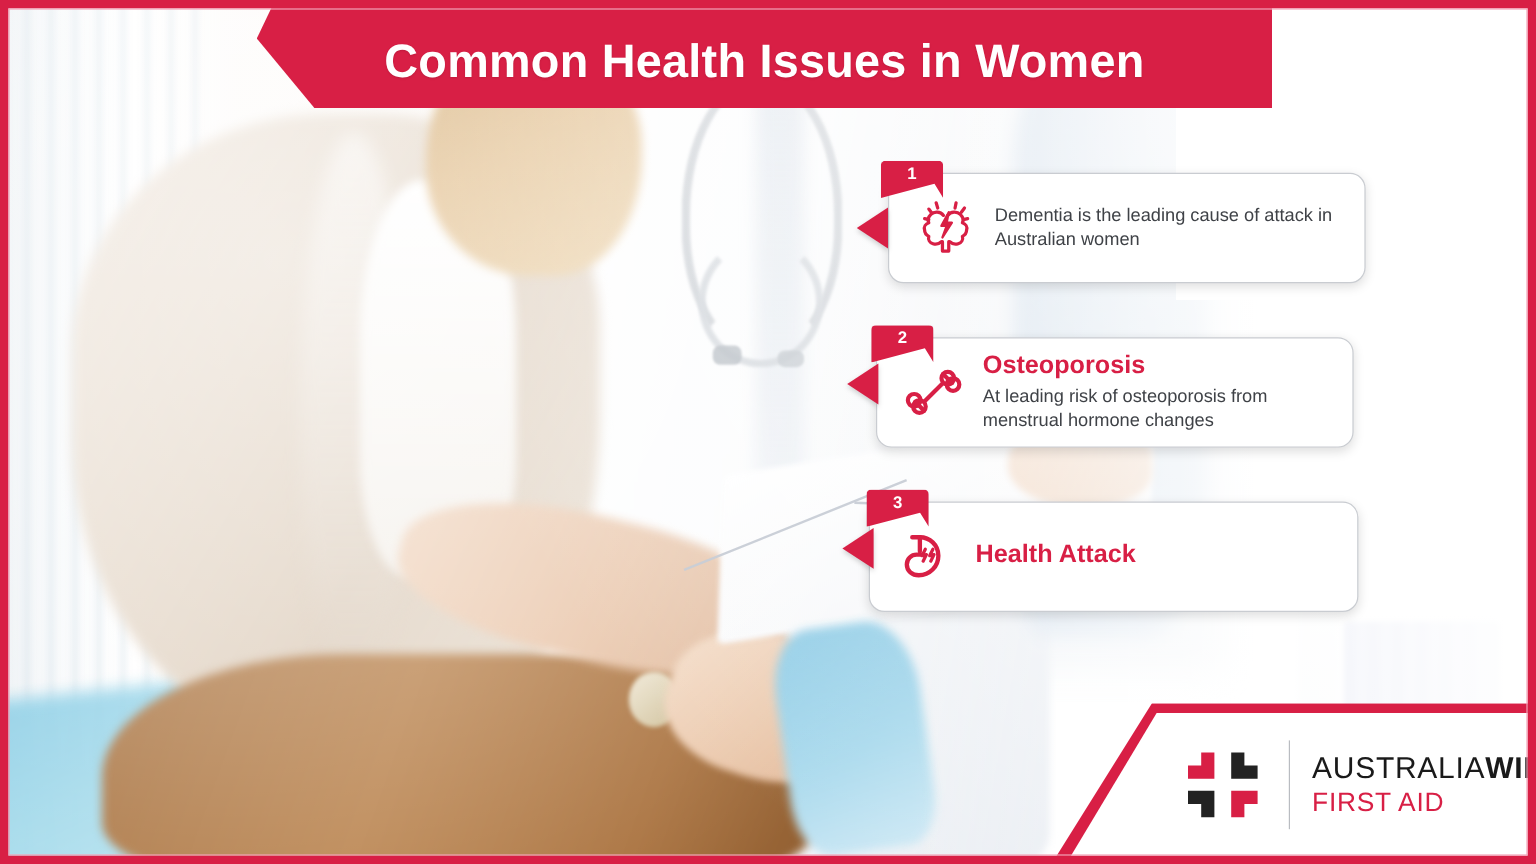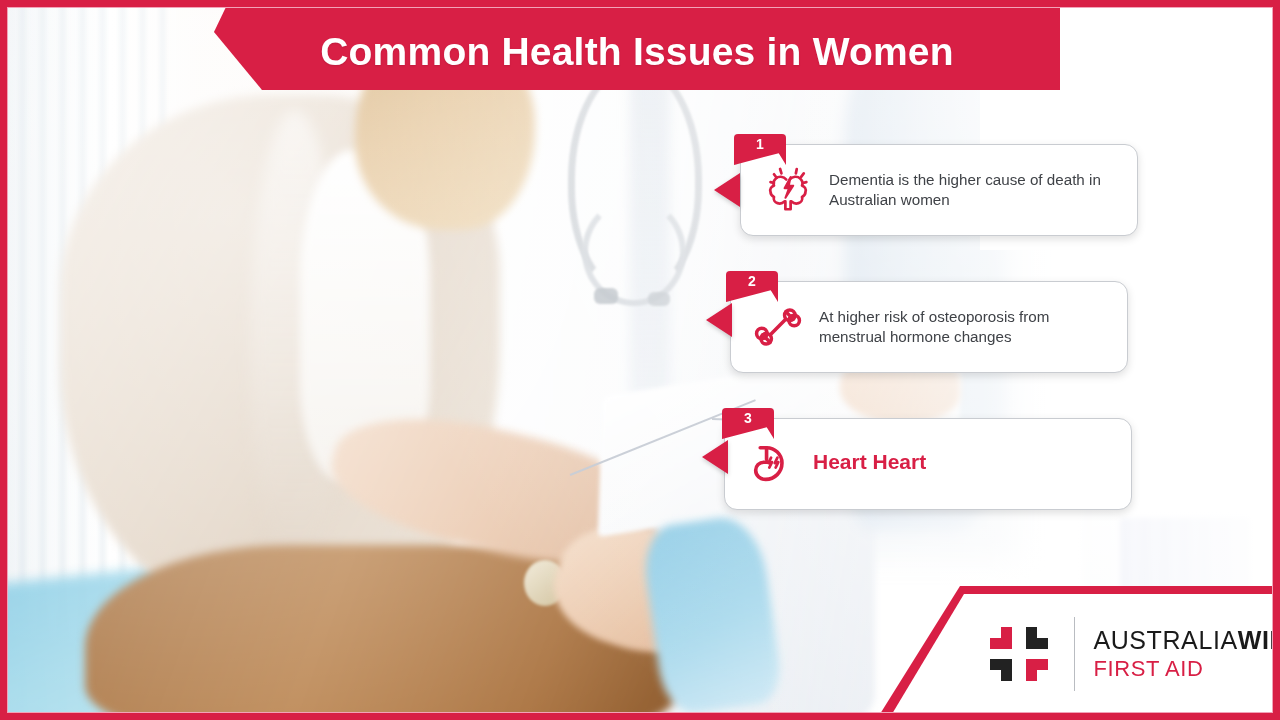--- a/index.html
+++ b/index.html
@@ -513,62 +513,63 @@
         <path d="M34 20c3-4 9-4 12-1 3 3 3 6 2 8 3 1 5 4 4 7 0 3-2 5-4 6 1 3-1 6-4 7-3 1-6 0-8-2"></path>
 
         <path d="M29 45v9h6v-9"></path>
 
         <path d="M35 17l-7 13h5l-4 11 9-14h-5z" fill="#d81f45" stroke-width="2.2"></path>
 
         <path d="M16 14l3 4M23 8l1.5 5M42 8l-1 5M50 13l-3 4M12 23l4 1M53 23l-4 1"></path>
       </svg>
     </div>
     <div class="card-body">
-      <div class="card-desc">Dementia is the higher cause of death in Australian women</div>
+      <div class="card-desc">Dementia is the leading cause of attack in Australian women</div>
     </div>
   </div>
   <div class="num-tab" style="left:734px; top:134px;">
     <span>1</span>
   </div>
   <div class="arrow" style="left:714px; top:173px;"></div>
 
   <div class="card" style="left:730px; top:281px; width:398px; height:92px;">
     <div class="card-icon">
       <svg width="56" height="56" viewBox="0 0 64 64" fill="none" stroke="#d81f45" stroke-width="4" stroke-linecap="round" stroke-linejoin="round">
 
         <path d="M23.5 40.5 L40.5 23.5"></path>
         <circle cx="45.5" cy="18.5" r="6"></circle>
         <circle cx="50.5" cy="24.5" r="6"></circle>
         <circle cx="18.5" cy="45.5" r="6"></circle>
         <circle cx="13.5" cy="39.5" r="6"></circle>
         <path d="M41 14.5 L49.5 23M14.5 41 L23 49.5"></path>
       </svg>
     </div>
     <div class="card-body">
-      <div class="card-desc">At higher risk of osteoporosis from menstrual hormone changes</div>
+      <div class="card-title">Osteoporosis</div>
+      <div class="card-desc">At leading risk of osteoporosis from menstrual hormone changes</div>
     </div>
   </div>
   <div class="num-tab" style="left:726px; top:271px;">
     <span>2</span>
   </div>
   <div class="arrow" style="left:706px; top:303px;"></div>
 
   <div class="card" style="left:724px; top:418px; width:408px; height:92px;">
     <div class="card-icon">
       <svg width="58" height="58" viewBox="0 0 64 64" fill="none" stroke="#d81f45" stroke-width="4" stroke-linecap="round" stroke-linejoin="round">
 
         <path d="M19 14h7v13"></path>
         <path d="M26 14c9 0 17 7 17 17 0 10-8 18-18 18-6 0-11-4-11-10 0-5 4-9 9-9h6"></path>
 
         <path d="M31 25l-3 6 4-1-3 6" stroke-width="3"></path>
         <path d="M38 25l-3 6 4-1-3 6" stroke-width="3"></path>
       </svg>
     </div>
     <div class="card-body">
-      <div class="card-title">Heart Heart</div>
+      <div class="card-title">Health Attack</div>
     </div>
   </div>
   <div class="num-tab" style="left:722px; top:408px;">
     <span>3</span>
   </div>
   <div class="arrow" style="left:702px; top:440px;"></div>
 
   <div class="logo-stripe"></div>
   <div class="logo-inner">
     <div class="logo-mark">

